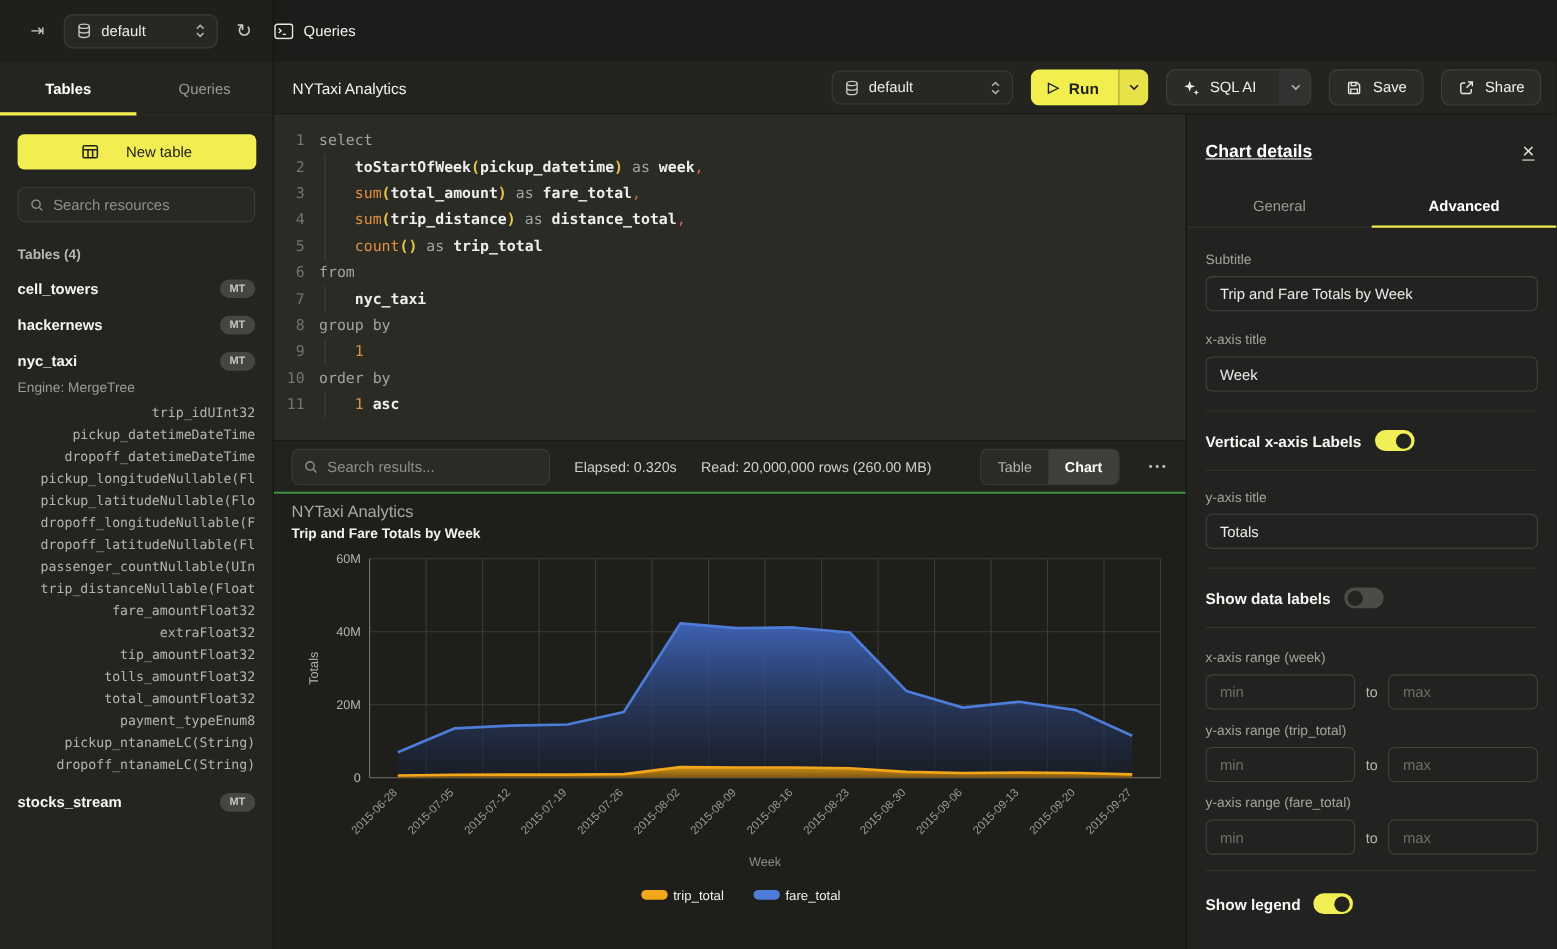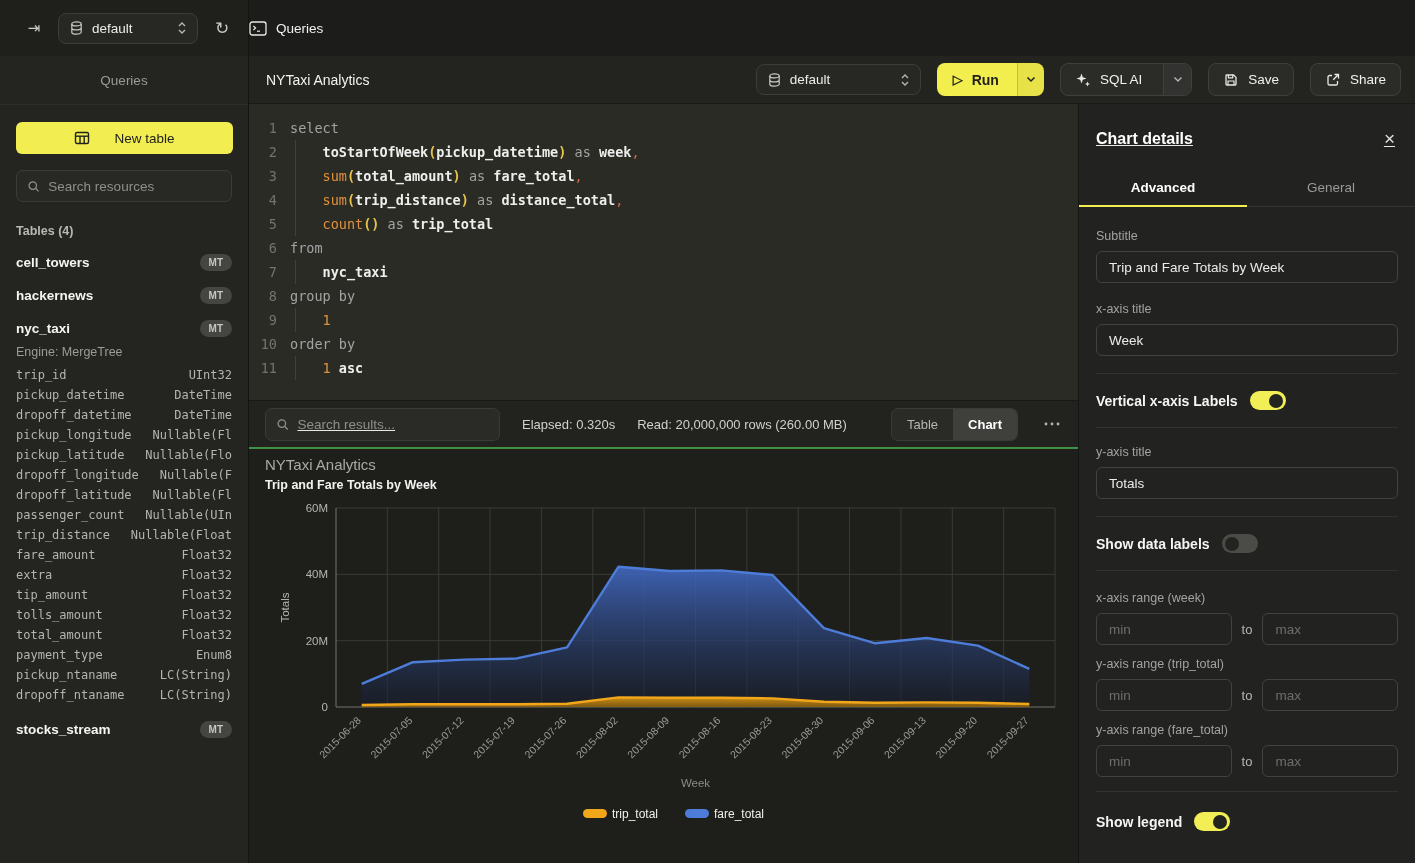--- a/index.html
+++ b/index.html
@@ -33,21 +33,21 @@
   .new-table-btn { margin:17px 16px 0 16px; height:32px; background:#f2ee52; color:#21211d; border:none; border-radius:6px;
     display:flex; align-items:center; justify-content:center; gap:24px; font-size:13.5px; font-weight:500; cursor:pointer; width:217px; }
   .side-search { margin:16px 16px 0 16px; height:32px; display:flex; align-items:center; gap:8px; background:#282824; border:1px solid #3b3b38; border-radius:7px; padding:0 10px; }
   .side-search input { background:transparent; border:none; outline:none; color:#e8e8e5; font-size:13.5px; width:100%; }
   .side-search input::placeholder { color:#8f8f8b; }
   .side-section-label { margin:22px 16px 0 16px; font-size:12.5px; font-weight:600; color:#b7b7b4; }
   .table-row { display:flex; align-items:center; justify-content:space-between; margin:0 16px; height:33px; cursor:pointer; }
   .table-name { font-size:13.5px; font-weight:600; color:#f5f5f3; }
   .mt-badge { background:#454542; color:#c6c6c3; font-size:10px; font-weight:600; border-radius:9px; padding:3px 9px; }
   .engine-line { margin:0 16px 6px 16px; font-size:12.5px; color:#9b9b98; }
-  .col-row { display:flex; justify-content:space-between; margin:0 16px; height:20px; line-height:20px; font-size:12px; color:#b4b4b1; white-space:nowrap; overflow:hidden; }
+  .col-row { display:flex; justify-content:flex-end; margin:0 16px; height:20px; line-height:20px; font-size:12px; color:#b4b4b1; white-space:nowrap; overflow:hidden; }
   .col-type { color:#b4b4b1; }
   .tables-list .spacer { height:8px; }
 
   
   #main-header { position:absolute; left:249px; top:56px; right:0; height:48px; background:#232320; border-bottom:1px solid #191917;
     display:flex; align-items:center; padding:0 14px 0 17px; gap:16px; }
   #main-title { font-size:14px; color:#f2f2f0; flex:1; }
   #header-db-selector { width:165px; }
   #header-db-selector .sel-label { flex:1; }
   .run-btn { display:flex; align-items:stretch; height:33px; border-radius:8px; overflow:hidden; cursor:pointer; }
@@ -68,21 +68,21 @@
   .tok-fn { color:#e0913f; }
   .tok-id { color:#eeeeec; font-weight:700; }
   .tok-par { color:#e6c54a; font-weight:700; }
   .tok-op { color:#cf6a4c; }
   .tok-num { color:#e09142; }
   .tok-plain { color:#d5d5d2; }
 
   
   #results-bar { position:absolute; left:249px; top:400px; width:829px; height:47px; background:#22221f; border-top:1px solid #181816;
     display:flex; align-items:center; padding:0 14px 0 16px; gap:22px; }
-  .results-search { width:235px; height:33px; display:flex; align-items:center; gap:8px; background:#2a2a26; border:1px solid #3a3a37; border-radius:7px; padding:0 10px; flex:none;text-decoration:underline; }
+  .results-search { width:235px; height:33px; display:flex; align-items:center; gap:8px; background:#2a2a26; border:1px solid #3a3a37; border-radius:7px; padding:0 10px; flex:none; }
   .results-search input { background:transparent; border:none; outline:none; color:#e8e8e5; font-size:13.5px; width:100%; }
   .results-search input::placeholder { color:#8f8f8b; }
   .stat-text { color:#d0d0cd; font-size:13px; white-space:nowrap; }
   #results-bar .flex-sp { flex:1; }
   .view-toggle { display:flex; background:#2a2a27; border:1px solid #3a3a37; border-radius:7px; overflow:hidden; height:33px; }
   .view-seg { display:flex; align-items:center; padding:0 15px; font-size:13px; color:#b5b5b2; cursor:pointer; }
   .view-seg.active { background:#3f3f3c; color:#ffffff; font-weight:700; }
   .ellipsis-btn { display:flex; align-items:center; justify-content:center; width:24px; cursor:pointer; }
 
   #green-divider { position:absolute; left:249px; top:447px; width:829px; height:2px; background:#3f9143; cursor:row-resize; }
@@ -146,20 +146,21 @@
         <path d="M4.4 5 L6.6 7 L4.4 9" fill="none" stroke="#e8e8e5" stroke-width="1.2"></path>
         <line x1="8" y1="10.2" x2="11" y2="10.2" stroke="#e8e8e5" stroke-width="1.2"></line>
       </svg>
       <span>Queries</span>
     </div>
   </div>
 </div>
 
 <div id="sidebar">
   <div id="sidebar-tabs">
+    <div class="side-tab active">Tables</div>
     <div class="side-tab">Queries</div>
   </div>
   <button class="new-table-btn">
     <svg class="glyph" width="16" height="16" viewBox="0 0 16 16">
       <rect x="1.5" y="2.5" width="13" height="11" rx="1.5" fill="none" stroke="#22221e" stroke-width="1.4"></rect>
       <line x1="1.5" y1="6.2" x2="14.5" y2="6.2" stroke="#22221e" stroke-width="1.4"></line>
       <line x1="6" y1="6.2" x2="6" y2="13.5" stroke="#22221e" stroke-width="1.4"></line>
       <line x1="10.2" y1="6.2" x2="10.2" y2="13.5" stroke="#22221e" stroke-width="1.4"></line>
     </svg>
     <span>New table</span>
@@ -467,22 +468,22 @@
       </g>
     </svg>
   </div>
 
 <div id="details-panel">
   <div class="panel-header">
     <span class="panel-title">Chart details</span>
     <span class="panel-close">×</span>
   </div>
   <div class="panel-tabs">
+    <div class="panel-tab">General</div>
     <div class="panel-tab active">Advanced</div>
-    <div class="panel-tab">General</div>
   </div>
   <div class="panel-body">
     <div class="field-group">
       <div class="field-label">Subtitle</div>
       <input class="text-input" type="text" value="Trip and Fare Totals by Week" style="">
     </div>
     <div class="field-group" style="margin-bottom:0;">
       <div class="field-label">x-axis title</div>
       <input class="text-input" type="text" value="Week" style="">
     </div>

